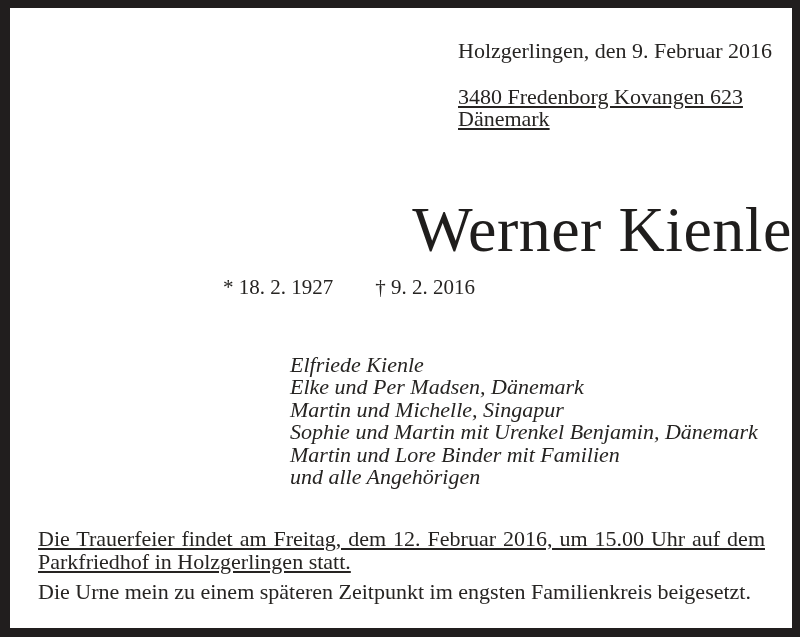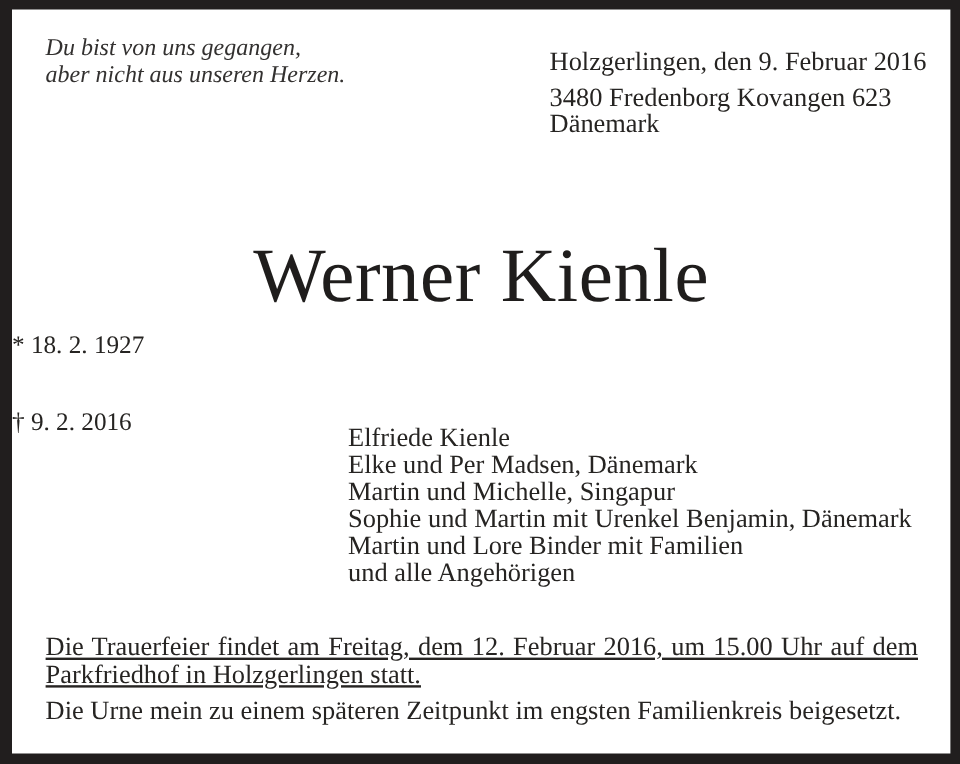--- a/index.html
+++ b/index.html
@@ -26,60 +26,59 @@
     font-style: italic;
     font-size: 20px;
     line-height: 22px;
     color: #333130;
   }
   .dateline {
     left: 448px; top: 32px;
     font-size: 22px;
     line-height: 22px;
   }
-  .dateline .address { margin-top: 8px; }
+  .dateline .address { margin-top: 24px; text-decoration: underline; }
 
   .intro {
     left: 28px; top: 133px;
     width: 727px;
     font-size: 22px;
     line-height: 22px;
     text-align: justify;
   }
 
   .name-row {
     left: 0; top: 190px;
     width: 782px;
-    text-align: center;
+    text-align: right;
   }
   .deceased-name {
     font-size: 64px;
     line-height: 64px;
     font-weight: 400;
     color: #1f1d1c;
     letter-spacing: 0.5px;
   }
 
   .dates-row {
     left: 0; top: 268px;
     width: 678px;
     display: flex;
     justify-content: center;
     gap: 42px;
     font-size: 21px;
     line-height: 22px;
-    flex-direction: column;
   }
 
   .tribute {
     left: 280px; top: 337px;
     font-size: 22px;
     line-height: 22px;
   }
-  .mourners { margin-top: 9px; }
+  .mourners { margin-top: 9px; font-style: italic; }
   .mourners div { line-height: 22.4px; }
 
   .funeral {
     left: 28px; top: 519px;
     width: 727px;
     font-size: 22px;
     line-height: 23px;
     text-align: justify;
     text-decoration: underline;
   }
@@ -88,24 +87,20 @@
     width: 740px;
     font-size: 22px;
     line-height: 23px;
   }
 </style>
 </head>
 <body>
 
 <div class="page">
 
-  <div class="abs epigraph">
-    <div>Du bist von uns gegangen,</div>
-    <div>aber nicht aus unseren Herzen.</div>
-  </div>
 
   <div class="abs dateline">
     <div>Holzgerlingen, den 9. Februar 2016</div>
     <div class="address">
       <div>3480 Fredenborg Kovangen 623</div>
       <div>Dänemark</div>
     </div>
   </div>
 
 

